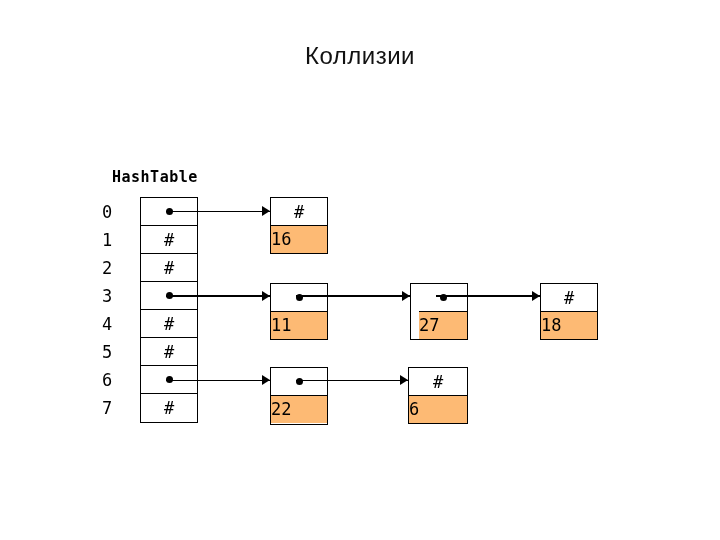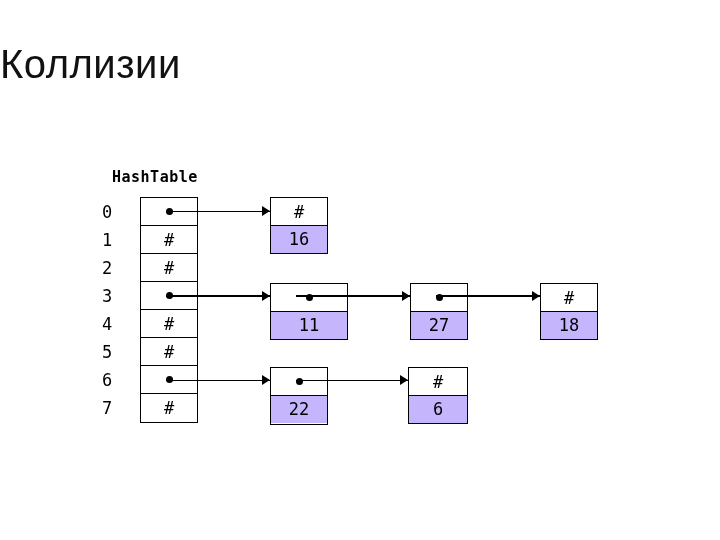--- a/index.html
+++ b/index.html
@@ -18,23 +18,23 @@
     position: relative;
     width: 720px;
     height: 540px;
     background: #ffffff;
   }
   #slide-title {
     position: absolute;
     left: 0;
     top: 42px;
     width: 720px;
-    text-align: left;
+    text-align: center;
     font-family: "Liberation Sans", sans-serif;
-    font-size: 40px;
+    font-size: 24px;
     font-weight: 400;
     letter-spacing: 0.5px;
     color: #111111;
     white-space: nowrap;
   }
   #diagram {
     position: absolute;
     left: 0;
     top: 0;
     width: 720px;
@@ -110,25 +110,24 @@
     position: relative;
     height: 28px;
     box-sizing: border-box;
     border-bottom: 1.5px solid #000000;
     background: #ffffff;
   }
   .node-val {
     position: relative;
     height: 27px;
     line-height: 27px;
-    text-align: center;
     font-family: "DejaVu Sans Mono", "Liberation Mono", monospace;
     font-size: 17px;
     color: #000000;
-    background: #c4b5fd;
+    background: #fdba74;
   }
   .arrow {
     position: absolute;
     background: #000000;
   }
   .arrow-head {
     position: absolute;
     width: 0;
     height: 0;
     border-top: 5px solid transparent;
@@ -189,31 +188,31 @@
     <div class="node" style="left:270px; top:197px; width:58px; height:57px;">
       <div class="node-next">
         <span class="cell-null">#</span>
       </div>
       <div class="node-val">16</div>
     </div>
 
     <div class="arrow" style="left:166px; top:295px; width:104px; height:2px;"></div>
     <div class="arrow-head" style="left:262px; top:291px;"></div>
 
-    <div class="node" style="left:270px; top:283px; width:78px; height:57px;">
+    <div class="node" style="left:270px; top:283px; width:58px; height:57px;">
       <div class="node-next">
         <span class="cell-dot"></span>
       </div>
       <div class="node-val">11</div>
     </div>
 
     <div class="arrow" style="left:296px; top:295px; width:114px; height:2px;"></div>
     <div class="arrow-head" style="left:402px; top:291px;"></div>
 
-    <div class="node" style="left:410px; top:283px; width:58px; height:57px;">
+    <div class="node" style="left:410px; top:283px; width:58px; height:57px;padding-left:8px;">
       <div class="node-next">
         <span class="cell-dot"></span>
       </div>
       <div class="node-val">27</div>
     </div>
 
     <div class="arrow" style="left:436px; top:295px; width:104px; height:2px;"></div>
     <div class="arrow-head" style="left:532px; top:291px;"></div>
 
     <div class="node" style="left:540px; top:283px; width:58px; height:57px;">

